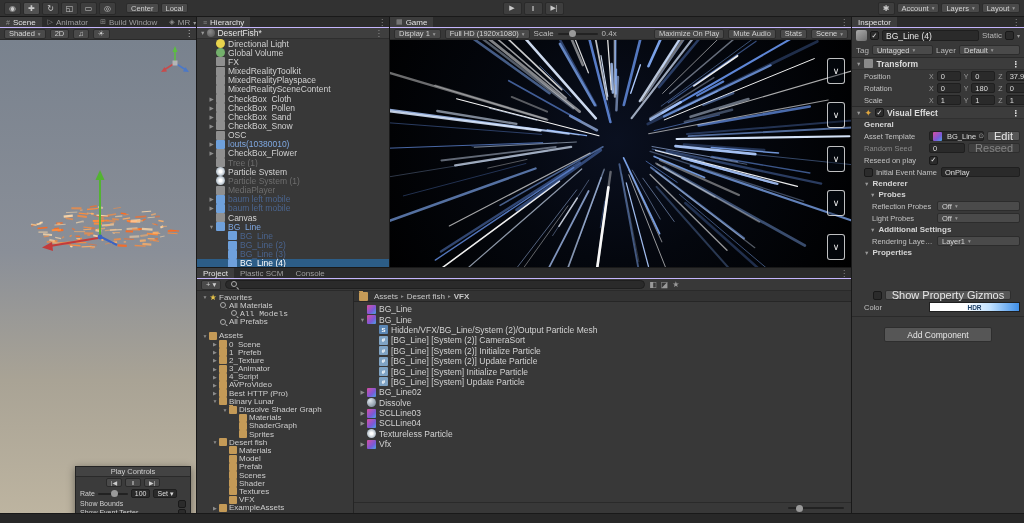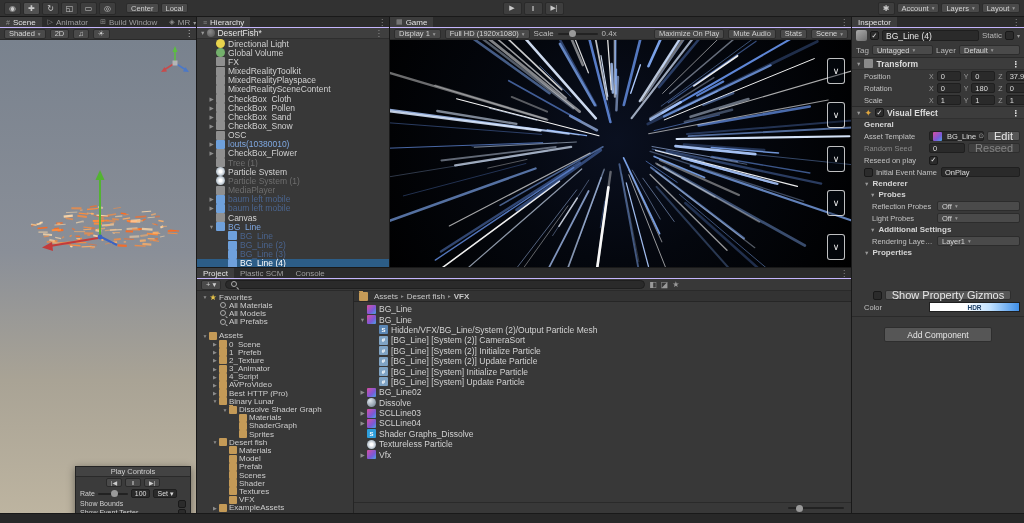--- a/index.html
+++ b/index.html
@@ -724,21 +724,21 @@
           <div class="ptrow" style="padding-left: 4px;">
             <span class="arr">▼</span>
             <span class="ico ico-star"></span>
             <span class="lbl">Favorites</span>
           </div>
           <div class="ptrow" style="padding-left: 14px;">
             <span class="arr"></span>
             <span class="ico ico-search"></span>
             <span class="lbl">All Materials</span>
           </div>
-          <div class="ptrow" style="padding-left: 14px;">
+          <div class="ptrow" style="padding-left: 25px; font-family: Liberation Mono, monospace;">
             <span class="arr"></span>
             <span class="ico ico-search"></span>
             <span class="lbl">All Models</span>
           </div>
           <div class="ptrow" style="padding-left: 14px;">
             <span class="arr"></span>
             <span class="ico ico-search"></span>
             <span class="lbl">All Prefabs</span>
           </div>
           <div class="ptrow gapb" style="padding-left: 4px;">
@@ -914,25 +914,20 @@
             </div>
             <div class="frow" style="padding-left: 4px;">
               <span class="arr">▶</span>
               <span class="ico ico-vfx"></span>
               <span class="lbl">SCLLine03</span>
             </div>
             <div class="frow" style="padding-left: 4px;">
               <span class="arr">▶</span>
               <span class="ico ico-vfx"></span>
               <span class="lbl">SCLLine04</span>
-            </div>
-            <div class="frow" style="padding-left: 4px;">
-              <span class="arr"></span>
-              <span class="ico ico-shadergraph">S</span>
-              <span class="lbl">Shader Graphs_Dissolve</span>
             </div>
             <div class="frow" style="padding-left: 4px;">
               <span class="arr"></span>
               <span class="ico ico-particle"></span>
               <span class="lbl">Textureless Particle</span>
             </div>
             <div class="frow" style="padding-left: 4px;">
               <span class="arr">▶</span>
               <span class="ico ico-vfx"></span>
               <span class="lbl">Vfx</span>

